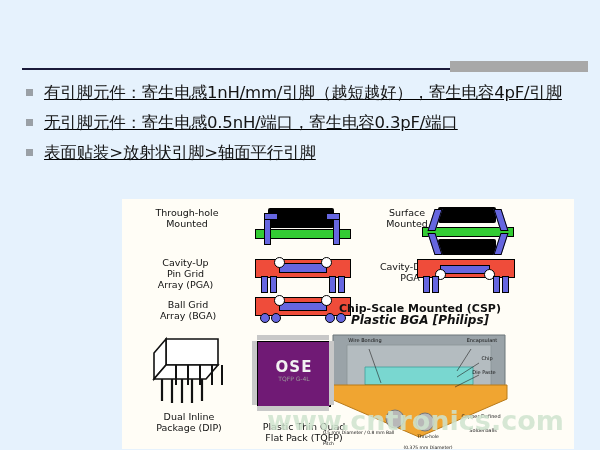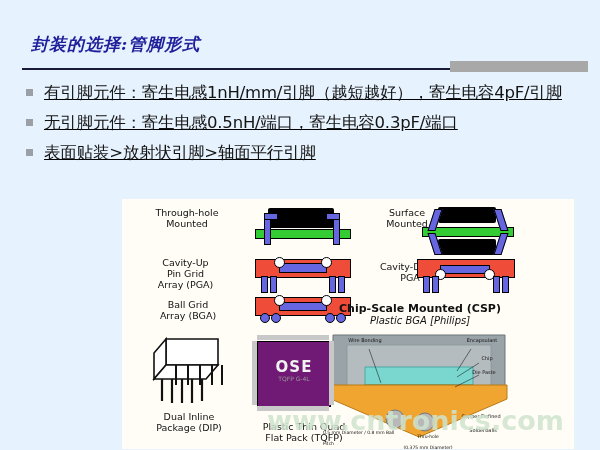--- a/index.html
+++ b/index.html
@@ -93,21 +93,20 @@
     font-family:"DejaVu Sans","Liberation Sans",sans-serif;
     font-size:27px;font-weight:bold;color:#cfe4cf;opacity:.85;
     white-space:nowrap;pointer-events:none;
   }
 </style>
 </head>
 <body>
 
 <div id="slide">
 
-  <div id="title">封装的选择:管脚形式</div>
   <div id="title-rule"></div>
   <div id="title-grayband"></div>
 
   <div id="bullets">
     <div class="bullet">
       <span class="marker"></span>
       <span class="btext">有引脚元件：寄生电感1nH/mm/引脚（越短越好），寄生电容4pF/引脚</span>
     </div>
     <div class="bullet">
       <span class="marker"></span>
@@ -173,21 +172,21 @@
     <div class="sub" style="left:133px;top:98px;width:94px;height:17px;"></div>
     <div class="die" style="left:157px;top:103px;width:46px;height:7px;"></div>
     <div class="wht" style="left:152px;top:96px;width:9px;height:9px;"></div>
     <div class="wht" style="left:199px;top:96px;width:9px;height:9px;"></div>
     <div class="ball" style="left:138px;top:114px;width:8px;height:8px;"></div>
     <div class="ball" style="left:149px;top:114px;width:8px;height:8px;"></div>
     <div class="ball" style="left:203px;top:114px;width:8px;height:8px;"></div>
     <div class="ball" style="left:214px;top:114px;width:8px;height:8px;"></div>
 
     <div class="lbl" style="left:207px;top:104px;width:182px;font-size:11px;font-weight:bold;">Chip-Scale Mounted (CSP)</div>
-    <div class="lbl" style="left:207px;top:116px;width:182px;font-size:10px;font-style:italic;font-weight:normal;">Plastic BGA [Philips]</div>
+    <div class="lbl" style="left:207px;top:116px;width:182px;font-size:12px;font-style:italic;font-weight:bold;">Plastic BGA [Philips]</div>
 
     <div id="csp-art">
       <svg width="180" height="118" viewBox="0 0 180 118">
         <polygon points="4,8 176,8 176,62 90,104 4,62" fill="#9aa3a8" stroke="#6d767b" stroke-width="1"></polygon>
         <polygon points="18,18 162,18 162,58 90,92 18,58" fill="#b4bcc0" stroke="#8c9498" stroke-width="0.8"></polygon>
         <polygon points="36,40 144,40 144,60 90,80 36,60" fill="#79d7d0" stroke="#3f9e99" stroke-width="0.8"></polygon>
         <polygon points="36,58 144,58 144,66 90,86 36,66" fill="#2f9b4e" stroke="#1d6a36" stroke-width="0.8"></polygon>
         <polygon points="2,58 178,58 178,72 90,110 2,72" fill="#f0a531" stroke="#b87a19" stroke-width="1"></polygon>
         <circle cx="66" cy="92" r="9" fill="#b8b8b8" stroke="#777" stroke-width="1"></circle>
         <circle cx="96" cy="95" r="9" fill="#b8b8b8" stroke="#777" stroke-width="1"></circle>

